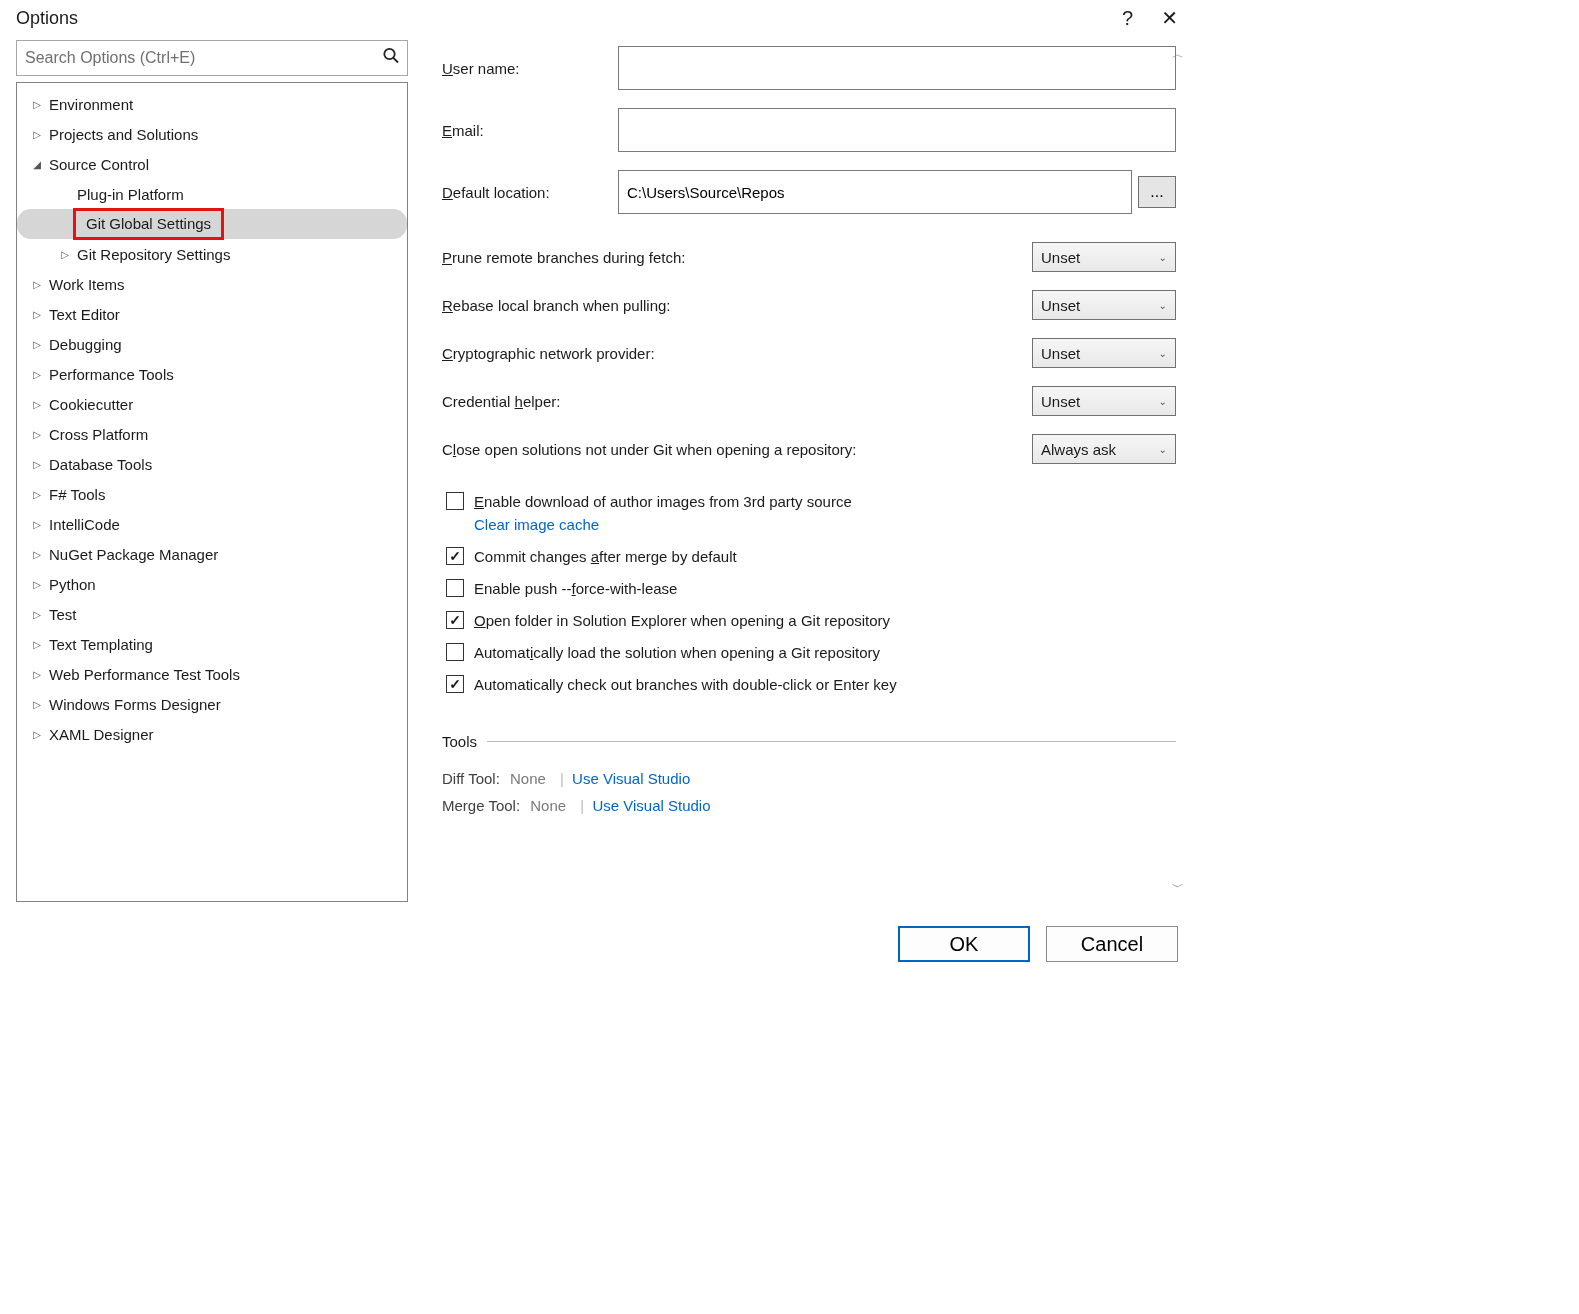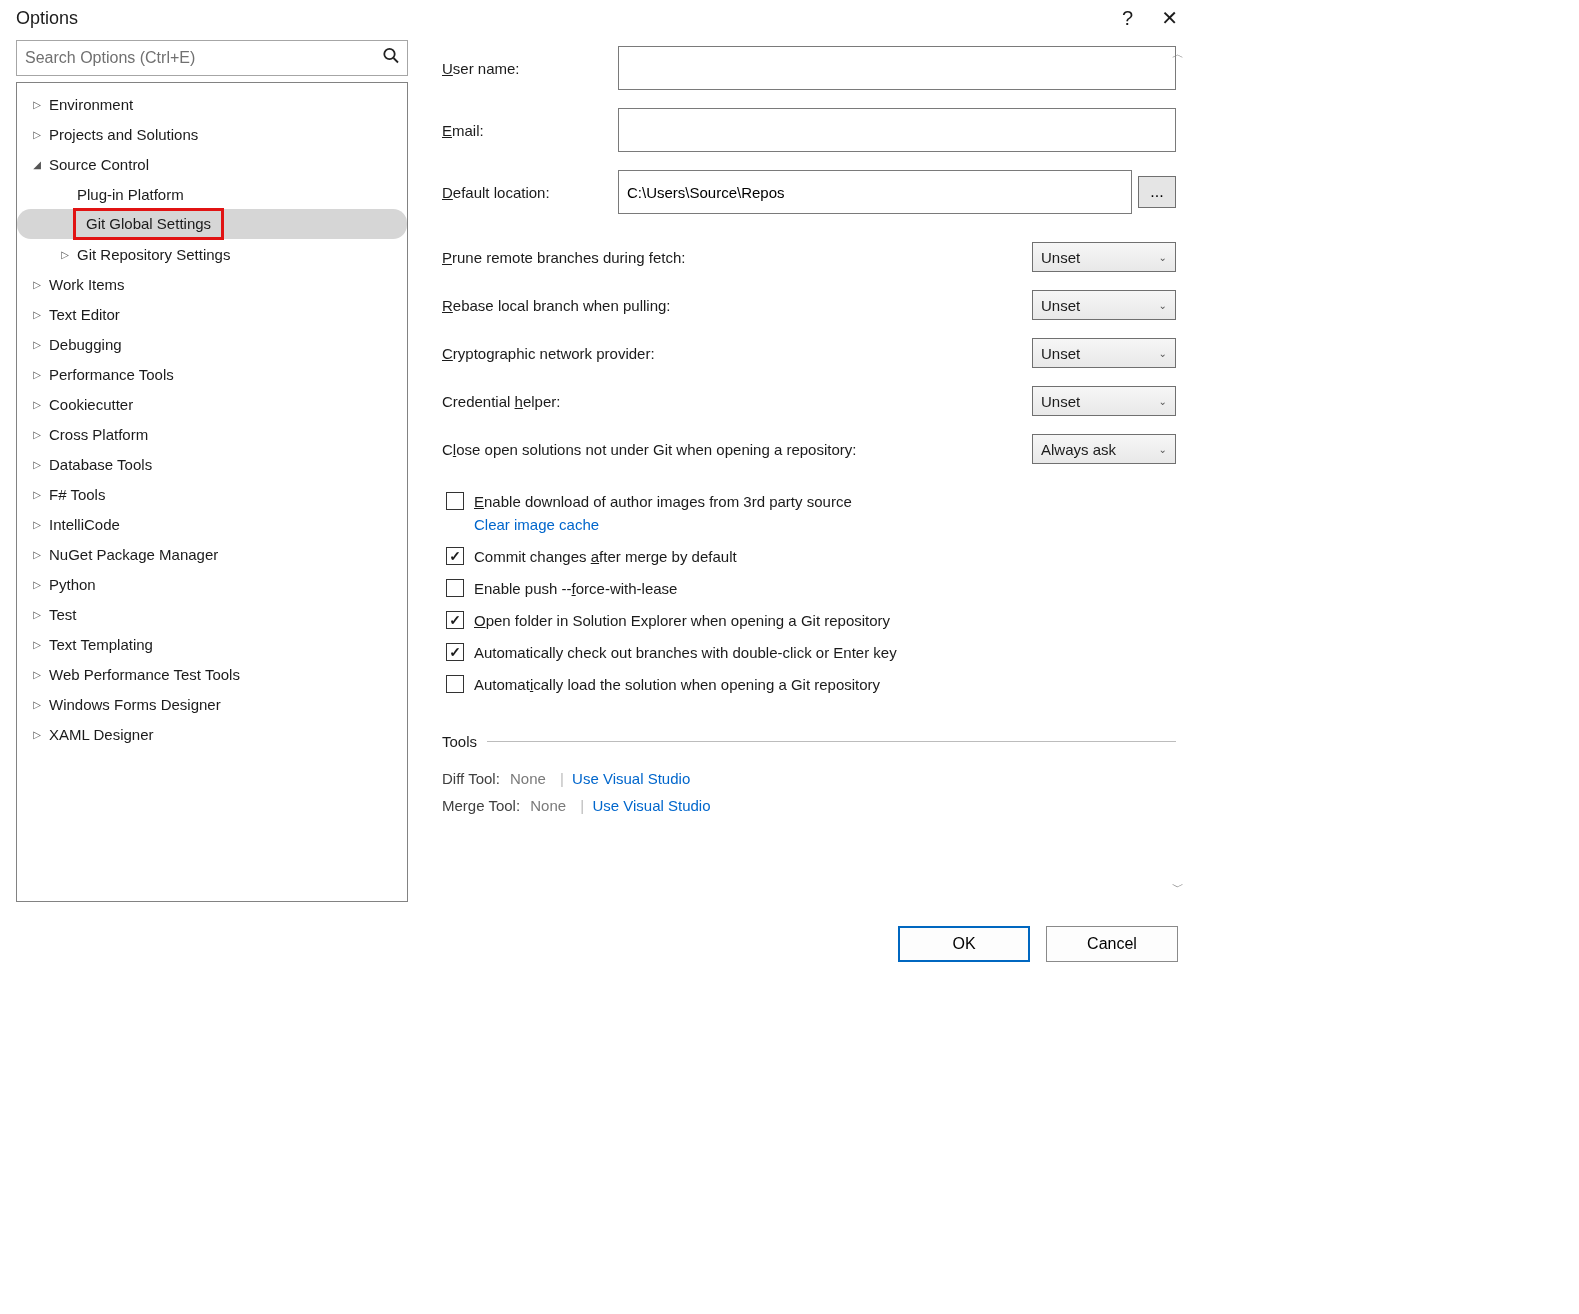--- a/index.html
+++ b/index.html
@@ -221,21 +221,21 @@
     justify-content: flex-end;
     gap: 16px;
     padding: 24px 22px 8px 0;
   }
   .btn {
     min-width: 132px;
     height: 36px;
     border: 1px solid #8a8a8a;
     background: #fdfdfd;
     font-family: inherit;
-    font-size: 16px;
+    font-size: 20px;
     cursor: default;
   }
   .btn.primary {
     border: 2px solid #0067c0;
   }
 </style>
 </head>
 <body>
 
 <div class="dialog">
@@ -424,27 +424,27 @@
         <span class="cb"></span>
         <span><span>Enable push --</span><span class="mnemonic">f</span><span>orce-with-lease</span></span>
       </div>
 
       <div class="check-row">
         <span class="cb checked"></span>
         <span><span class="mnemonic">O</span><span>pen folder in Solution Explorer when opening a Git repository</span></span>
       </div>
 
       <div class="check-row">
+        <span class="cb"></span>
+        <span><span>Automat</span><span class="mnemonic">i</span><span>cally load the solution when opening a Git repository</span></span>
+      </div>
+
+      <div class="check-row">
         <span class="cb checked"></span>
         <span>Automatically check out branches with double-click or Enter key</span>
-      </div>
-
-      <div class="check-row">
-        <span class="cb"></span>
-        <span><span>Automat</span><span class="mnemonic">i</span><span>cally load the solution when opening a Git repository</span></span>
       </div>
 
       <div class="section-head">
         <span class="stxt">Tools</span>
         <span class="rule"></span>
       </div>
       <div class="tool-line">
         <span class="tlabel">Diff Tool:</span>
         <span class="tval">None</span>
         <span class="sep">|</span>

